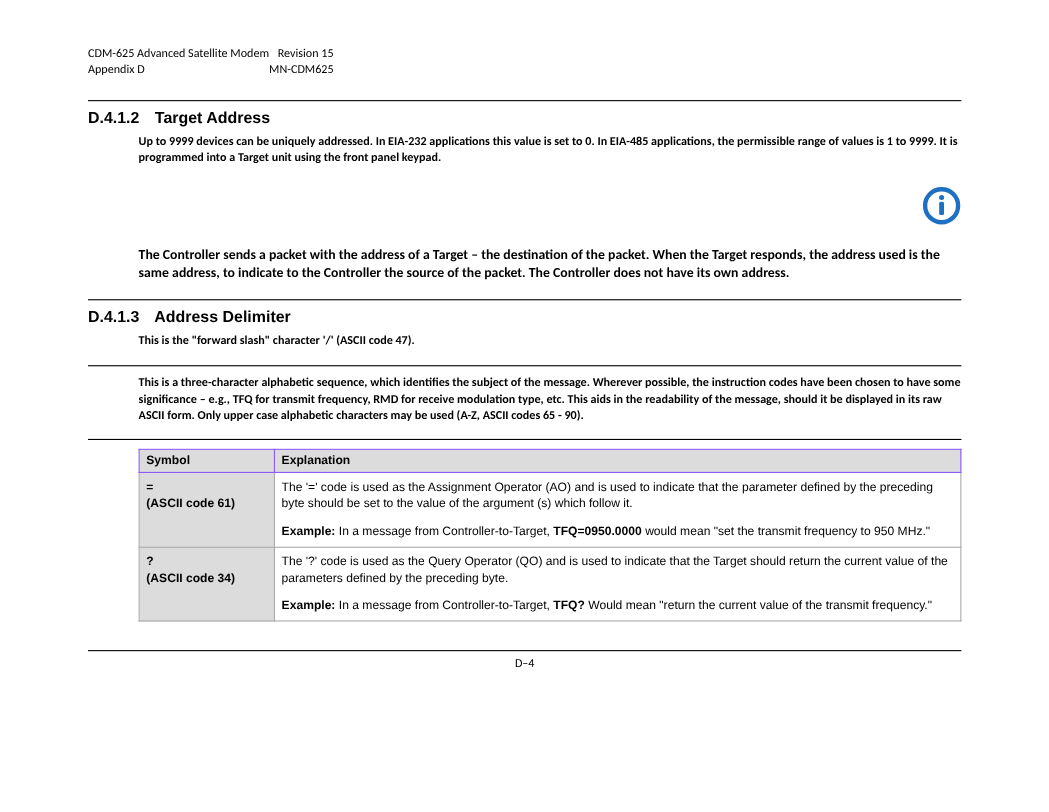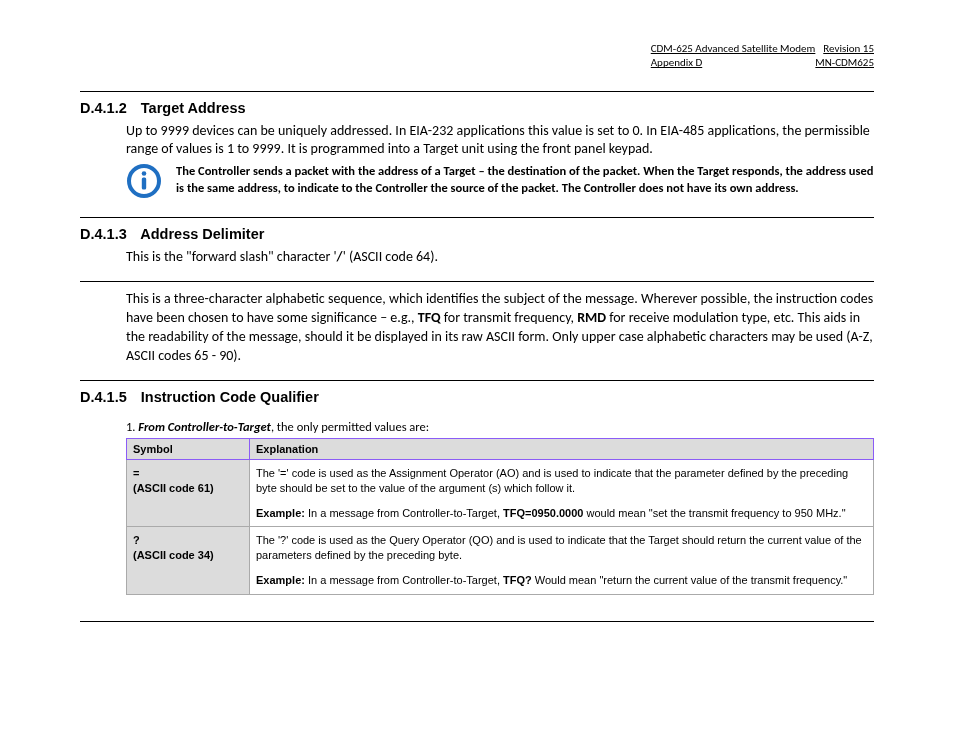--- a/index.html
+++ b/index.html
@@ -8,42 +8,41 @@
     background: #fff;
     font-family: Calibri, "Segoe UI", Arial, sans-serif;
     color: #000;
     width: 954px;
   }
   .page {
     padding: 42px 80px 30px 80px;
   }
   .header-row {
     display: flex;
-    justify-content: flex-end;
+    justify-content: flex-start;
     font-size: 11px;
     line-height: 1.3;
     margin-bottom: 20px;
-    text-decoration: underline;
   }
   .header-left, .header-right { }
   .header-right { text-align: right; }
   .section-hr {
     border: none;
     border-top: 1px solid #000;
     margin: 6px 0 8px 0;
   }
   .section-heading {
     font-family: Arial, Helvetica, sans-serif;
     font-weight: bold;
     font-size: 14.5px;
     margin: 0 0 6px 0;
   }
   .section-num { display: inline-block; margin-right: 10px; }
-  .body-block { padding-left: 46px; font-size: 14px; line-height: 1.35; }
-  .note-row { display: flex; align-items: flex-start; gap: 14px; padding-left: 46px; margin-top: 4px; }
+  .body-block { padding-left: 46px; font-size: 11px; line-height: 1.35; font-weight: bold; }
+  .note-row { display: flex; align-items: flex-end; gap: 14px; padding-left: 46px; margin-top: 18px; flex-direction: column; }
   .note-icon { flex: 0 0 36px; }
   .note-text { font-size: 12.5px; font-weight: bold; line-height: 1.35; }
   .list-num { font-size: 12.5px; margin: 14px 0 4px 0; padding-left: 46px; }
   .list-num b i, .list-num i b { font-style: italic; font-weight: bold; }
   table.qualifier {
     border-collapse: collapse;
     width: 100%;
     margin-left: 46px;
     width: calc(100% - 46px);
     font-family: Arial, Helvetica, sans-serif;
@@ -109,41 +108,34 @@
     </div>
   </div>
 
   <div class="section-wrap">
     <hr class="section-hr">
     <div class="section-heading">
       <span class="section-num">D.4.1.3</span>
       <span>Address Delimiter</span>
     </div>
     <div class="body-block">
-      <span>This is the "forward slash" character '</span><b>/</b><span>' (ASCII code 64).</span>
+      <span>This is the "forward slash" character '</span><b>/</b><span>' (ASCII code 47).</span>
     </div>
   </div>
 
   <div class="section-wrap">
     <hr class="section-hr">
     <div class="body-block">
       <span>This is a three-character alphabetic sequence, which identifies the subject of the message. Wherever possible, the instruction codes have been chosen to have some significance – e.g., </span><b>TFQ</b><span> for transmit frequency, </span><b>RMD</b><span> for receive modulation type, etc. This aids in the readability of the message, should it be displayed in its raw ASCII form. Only upper case alphabetic characters may be used (A-Z, ASCII codes 65 - 90).</span>
     </div>
   </div>
 
   <div class="section-wrap">
     <hr class="section-hr">
-    <div class="section-heading">
-      <span class="section-num">D.4.1.5</span>
-      <span>Instruction Code Qualifier</span>
-    </div>
 
-    <div class="list-num">
-      <span>1.   </span><b><i>From Controller-to-Target</i></b><span>, the only permitted values are:</span>
-    </div>
 
     <table class="qualifier">
       <tbody>
           <tr>
         <th>Symbol</th>
         <th>Explanation</th>
       </tr>
       <tr>
         <td class="sym">
           <b>=</b><br>
@@ -166,14 +158,15 @@
           <p>
             <b>Example:</b><span> In a message from Controller-to-Target, </span><b>TFQ?</b><span> Would mean "return the current value of the transmit frequency."</span>
           </p>
         </td>
       </tr>
     </tbody>
       </table>
   </div>
 
   <hr class="footer-hr">
+  <div class="page-num">D–4</div>
 
 </div>
 
 </body></html>

